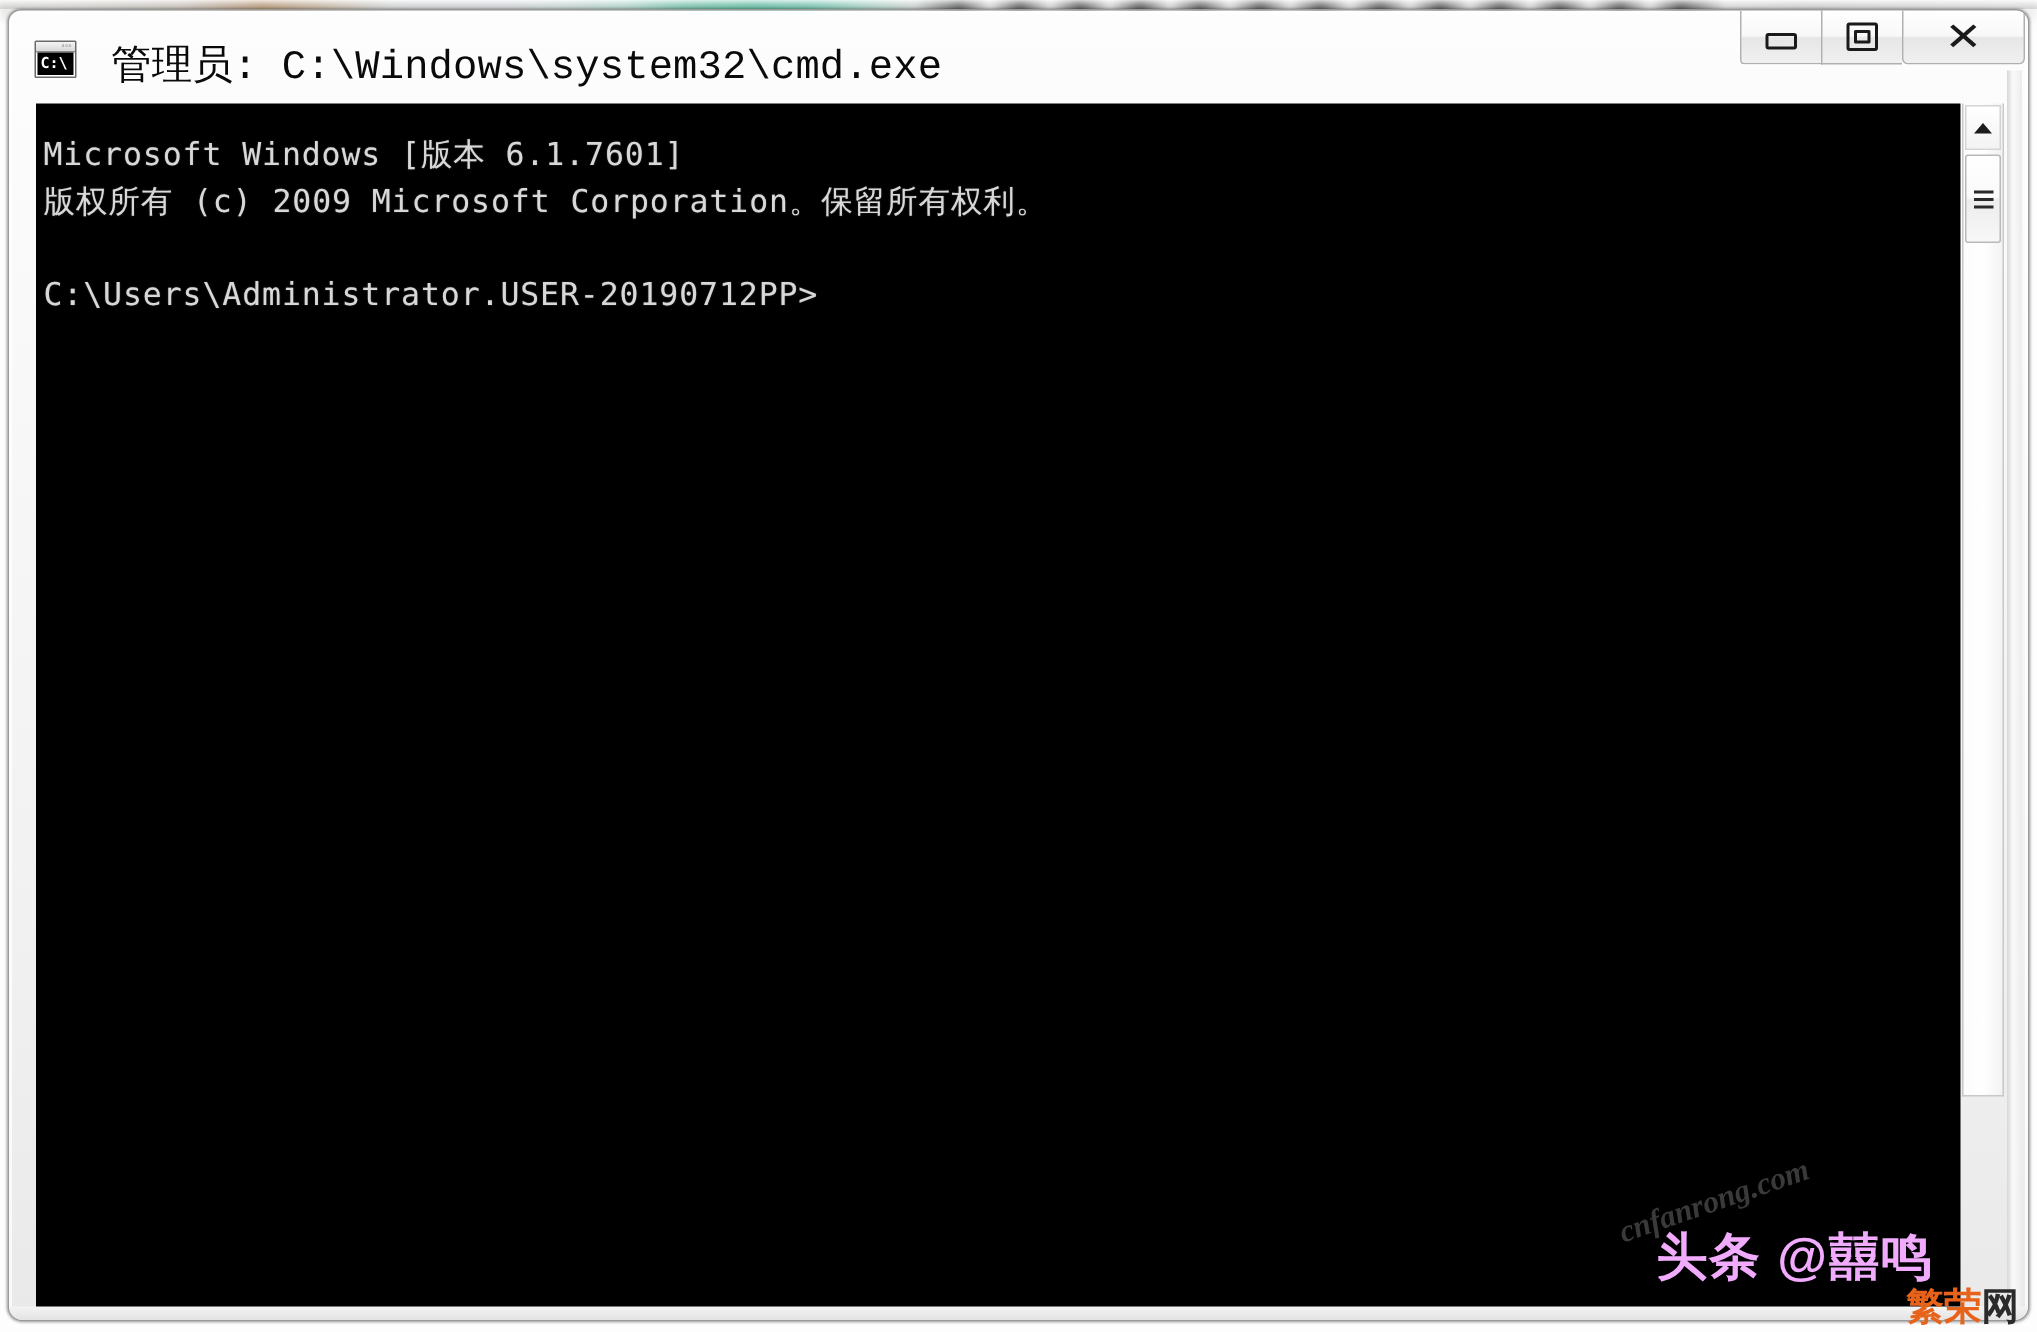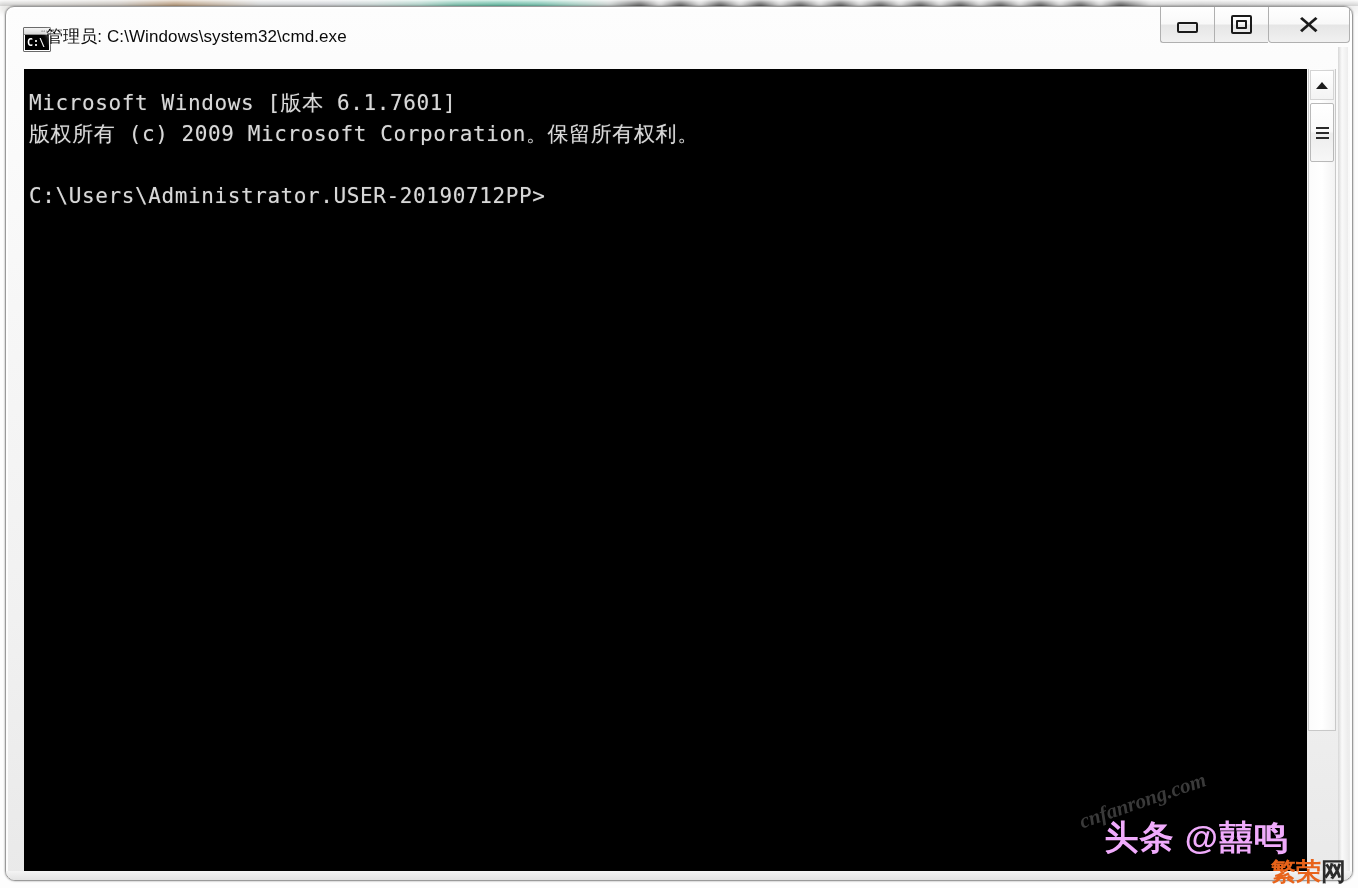--- a/index.html
+++ b/index.html
@@ -101,27 +101,28 @@
     font-family: "DejaVu Sans Mono", monospace;
     font-size: 10px;
     font-weight: bold;
     line-height: 16px;
     text-align: left;
     padding-left: 2px;
     box-sizing: border-box;
   }
   #title-text {
     position: absolute;
-    left: 40px;
+    left: 68px;
     top: 18px;
-    font-size: 17px;
+    font-size: 27px;
     color: #0a0a0a;
     white-space: nowrap;
     letter-spacing: .1px;
     text-shadow: 0 0 3px rgba(255,255,255,.9), 0 0 6px rgba(255,255,255,.7);
+    font-family: Liberation Mono, monospace;
   }
 
   
   #win-controls {
     position: absolute;
     right: 2px;
     top: 0px;
     height: 38px;
     display: flex;
     align-items: stretch;

